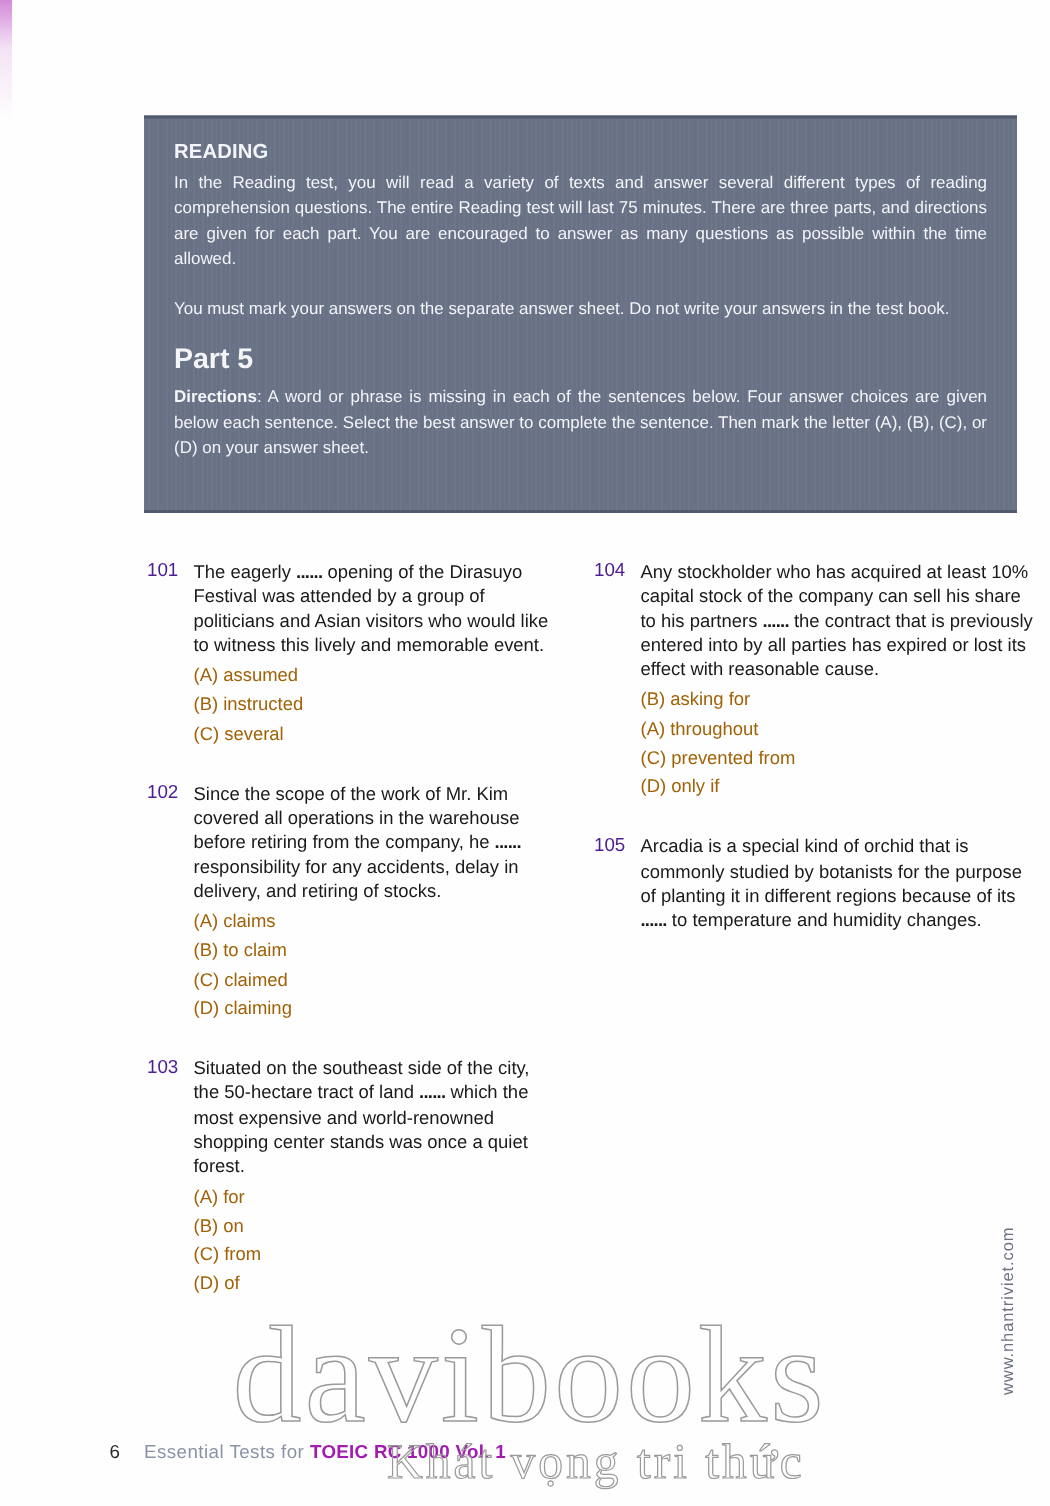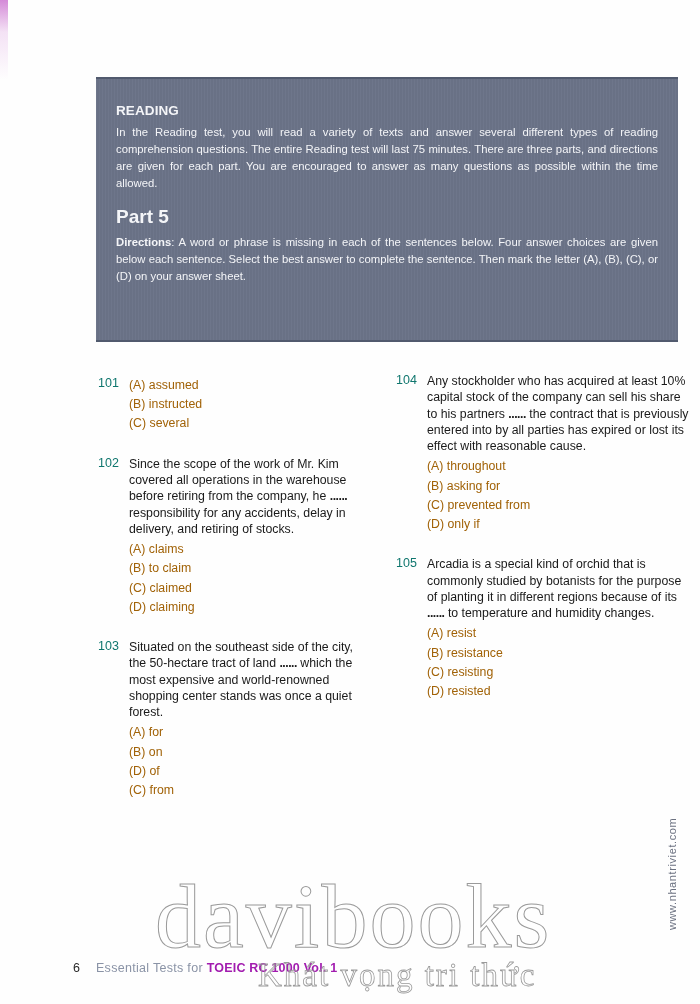--- a/index.html
+++ b/index.html
@@ -14,42 +14,42 @@
     background: linear-gradient(180deg, #d48ad8 0%, #f4e2f5 40%, rgba(255,255,255,0) 100%);
   }
   .instr-box {
     position: absolute; left: 96px; top: 77px; width: 582px; height: 265px;
     background: #6b7388;
     background-image: repeating-linear-gradient(90deg, rgba(255,255,255,0.025) 0 1px, rgba(0,0,0,0.02) 1px 3px);
     border-top: 2px solid #515a6e;
     border-bottom: 2px solid #515a6e;
     box-sizing: border-box;
     color: #f4f5f8;
-    padding: 24px 20px 0 20px;
+    padding: 14px 20px 0 20px;
   }
   .instr-box h2 {
     margin: 0 0 6px 0; font-size: 13.5px; font-weight: bold; letter-spacing: 0.1px;
   }
   .instr-box p {
     margin: 0; font-size: 11.3px; line-height: 17px; text-align: justify;
   }
   .instr-box p.gap { margin-top: 16px; }
   .instr-box h3 {
     margin: 14px 0 6px 0; font-size: 19px; font-weight: bold;
   }
   .instr-box b { font-weight: bold; }
 
   .col { position: absolute; top: 373px; }
   .col-left { left: 98px; width: 270px; }
   .col-right { left: 396px; width: 295px; }
 
   .question { position: relative; padding-left: 31px; margin-bottom: 22px; }
   .qnum {
     position: absolute; left: 0; top: 0;
-    font-size: 12.5px; color: #0f766e; font-weight: normal;
+    font-size: 12.5px; color: #4c1d95; font-weight: normal;
   }
   .qtext {
     font-size: 12.3px; line-height: 16.3px; color: #1a1a1a;
   }
   .blank { letter-spacing: -0.5px; font-weight: bold; }
   .options { margin-top: 3px; }
   .option {
     font-size: 12.3px; line-height: 19.2px; color: #a16207;
   }
 
@@ -78,27 +78,29 @@
   .footer-title-bold { color: #a21caf; font-weight: bold; letter-spacing: 0.2px; text-align: center; }
 </style>
 </head>
 <body>
 
 <div class="edge-tint"></div>
 
 <section class="instr-box">
   <h2>READING</h2>
   <p>In the Reading test, you will read a variety of texts and answer several different types of reading comprehension questions. The entire Reading test will last 75 minutes. There are three parts, and directions are given for each part. You are encouraged to answer as many questions as possible within the time allowed.</p>
+  <p class="gap">You must mark your answers on the separate answer sheet. Do not write your answers in the test book.</p>
   <h3>Part 5</h3>
   <p><b>Directions</b><span>: A word or phrase is missing in each of the sentences below. Four answer choices are given below each sentence. Select the best answer to complete the sentence. Then mark the letter (A), (B), (C), or (D) on your answer sheet.</span></p>
 </section>
 
 <div class="col col-left">
   <div class="question">
     <span class="qnum">101</span>
+    <div class="qtext"><span>The eagerly </span><span class="blank">......</span><span> opening of the Dirasuyo Festival was attended by a group of politicians and Asian visitors who would like to witness this lively and memorable event.</span></div>
     <div class="options">
       <div class="option">(A) assumed</div>
       <div class="option">(B) instructed</div>
       <div class="option">(C) several</div>
     </div>
   </div>
 
   <div class="question">
     <span class="qnum">102</span>
     <div class="qtext"><span>Since the scope of the work of Mr. Kim covered all operations in the warehouse before retiring from the company, he </span><span class="blank">......</span><span> responsibility for any accidents, delay in delivery, and retiring of stocks.</span></div>
@@ -109,47 +111,41 @@
       <div class="option">(D) claiming</div>
     </div>
   </div>
 
   <div class="question">
     <span class="qnum">103</span>
     <div class="qtext"><span>Situated on the southeast side of the city, the 50-hectare tract of land </span><span class="blank">......</span><span> which the most expensive and world-renowned shopping center stands was once a quiet forest.</span></div>
     <div class="options">
       <div class="option">(A) for</div>
       <div class="option">(B) on</div>
+      <div class="option">(C) from</div>
       <div class="option">(D) of</div>
-      <div class="option">(C) from</div>
     </div>
   </div>
 </div>
 
 <div class="col col-right">
   <div class="question">
     <span class="qnum">104</span>
     <div class="qtext"><span>Any stockholder who has acquired at least 10% capital stock of the company can sell his share to his partners </span><span class="blank">......</span><span> the contract that is previously entered into by all parties has expired or lost its effect with reasonable cause.</span></div>
     <div class="options">
+      <div class="option">(B) asking for</div>
       <div class="option">(A) throughout</div>
-      <div class="option">(B) asking for</div>
       <div class="option">(C) prevented from</div>
       <div class="option">(D) only if</div>
     </div>
   </div>
 
   <div class="question" style="margin-top:6px;">
     <span class="qnum">105</span>
     <div class="qtext"><span>Arcadia is a special kind of orchid that is commonly studied by botanists for the purpose of planting it in different regions because of its </span><span class="blank">......</span><span> to temperature and humidity changes.</span></div>
-    <div class="options">
-      <div class="option">(A) resist</div>
-      <div class="option">(B) resistance</div>
-      <div class="option">(C) resisting</div>
-      <div class="option">(D) resisted</div>
-    </div>
   </div>
 </div>
 
 <div class="side-url">www.nhantriviet.com</div>
 
 <div class="watermark-main">davibooks</div>
 
 <div class="footer">
   <span class="page-num">6</span><span class="footer-title">Essential Tests for </span><span class="footer-title-bold">TOEIC RC 1000 Vol. 1</span>
 </div>

